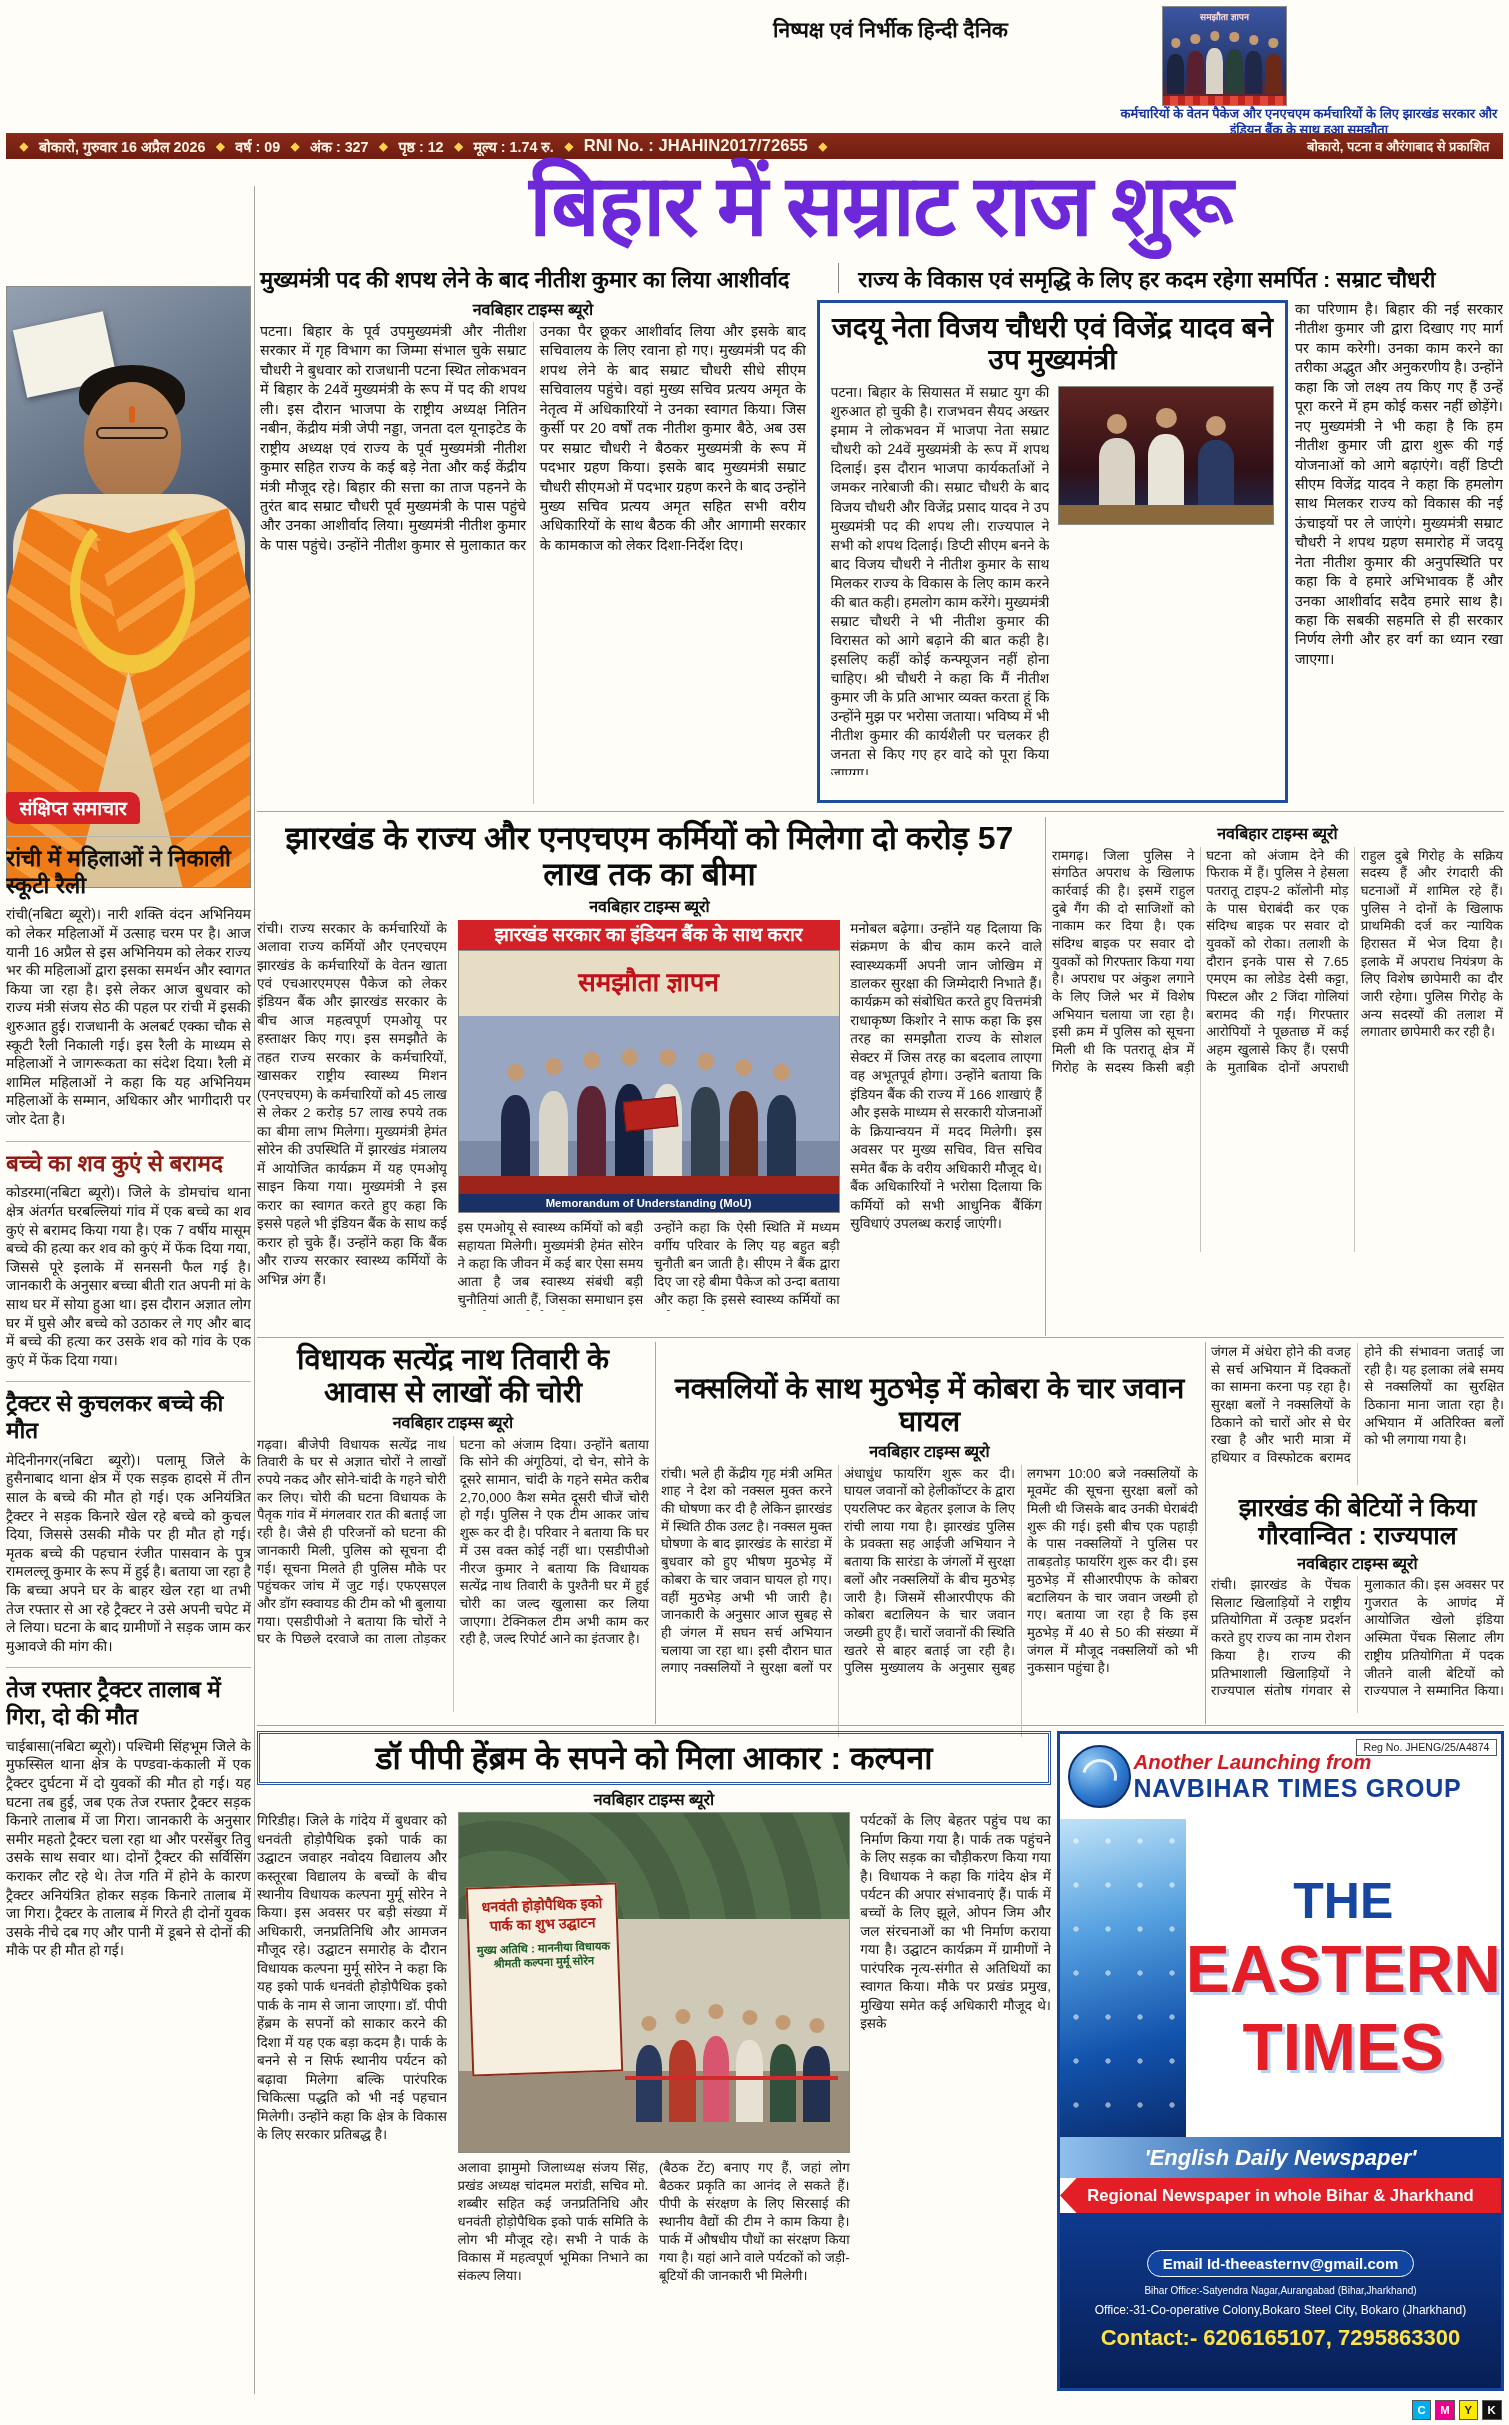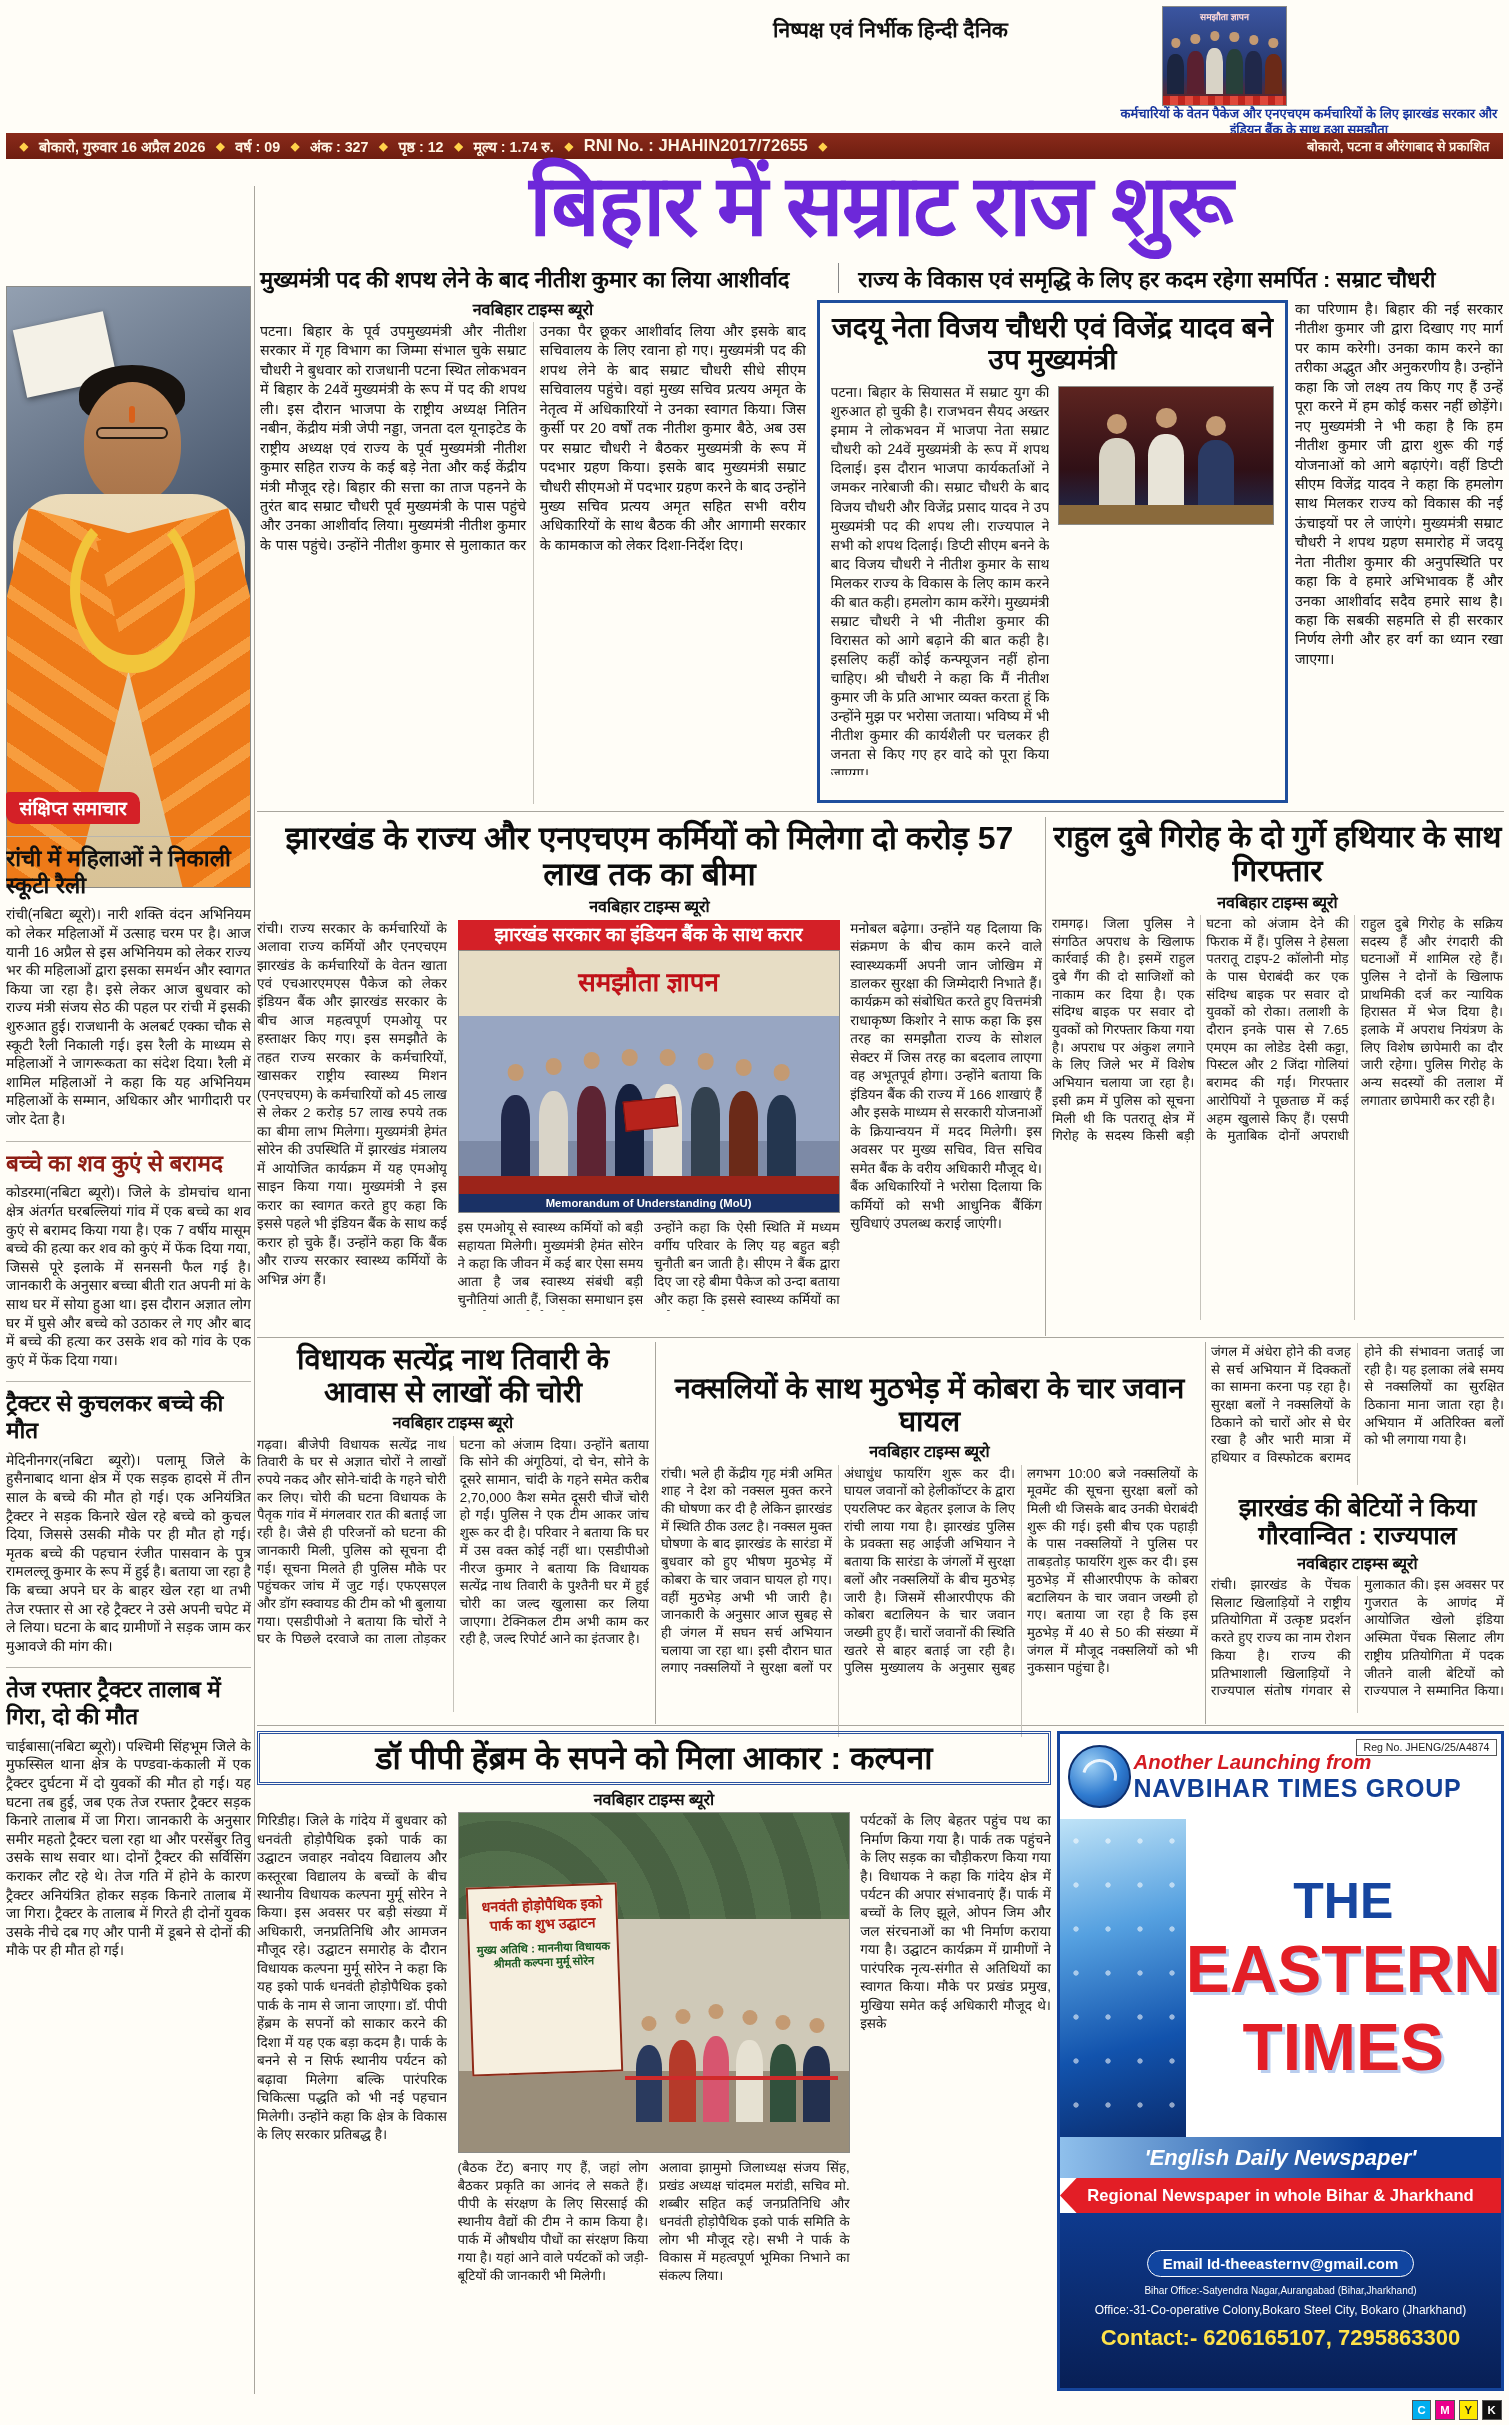--- a/index.html
+++ b/index.html
@@ -187,21 +187,20 @@
         <div style="display:flex;gap:10.6px;margin-top:6px;">
           <div class="body-text" style="width:186px;font-size:13.2px;height:92px;">इस एमओयू से स्वास्थ्य कर्मियों को बड़ी सहायता मिलेगी। मुख्यमंत्री हेमंत सोरेन ने कहा कि जीवन में कई बार ऐसा समय आता है जब स्वास्थ्य संबंधी बड़ी चुनौतियां आती हैं, जिसका समाधान इस तरह के करार से होता है।</div>
           <div class="body-text" style="width:186px;font-size:13.2px;height:92px;">उन्होंने कहा कि ऐसी स्थिति में मध्यम वर्गीय परिवार के लिए यह बहुत बड़ी चुनौती बन जाती है। सीएम ने बैंक द्वारा दिए जा रहे बीमा पैकेज को उन्दा बताया और कहा कि इससे स्वास्थ्य कर्मियों का मनोबल बढ़ेगा।</div>
         </div>
       </div>
       <div class="body-text" style="flex:1;font-size:13.6px;">मनोबल बढ़ेगा। उन्होंने यह दिलाया कि संक्रमण के बीच काम करने वाले स्वास्थ्यकर्मी अपनी जान जोखिम में डालकर सुरक्षा की जिम्मेदारी निभाते हैं। कार्यक्रम को संबोधित करते हुए वित्तमंत्री राधाकृष्ण किशोर ने साफ कहा कि इस तरह का समझौता राज्य के सोशल सेक्टर में जिस तरह का बदलाव लाएगा वह अभूतपूर्व होगा। उन्होंने बताया कि इंडियन बैंक की राज्य में 166 शाखाएं हैं और इसके माध्यम से सरकारी योजनाओं के क्रियान्वयन में मदद मिलेगी। इस अवसर पर मुख्य सचिव, वित्त सचिव समेत बैंक के वरीय अधिकारी मौजूद थे। बैंक अधिकारियों ने भरोसा दिलाया कि कर्मियों को सभी आधुनिक बैंकिंग सुविधाएं उपलब्ध कराई जाएंगी।</div>
     </div>
   </div>
 
   <div class="abs" style="left:1052px;top:820px;width:451px;height:515px;">
-    <div class="headline-l" style="font-size:30px;">राहुल दुबे गिरोह के दो गुर्गे हथियार के साथ गिरफ्तार</div>
     <div class="byline">नवबिहार टाइम्स ब्यूरो</div>
     <div class="body-text cols3 small-text" style="height:405px;">रामगढ़। जिला पुलिस ने संगठित अपराध के खिलाफ कार्रवाई की है। इसमें राहुल दुबे गैंग की दो साजिशों को नाकाम कर दिया है। एक संदिग्ध बाइक पर सवार दो युवकों को गिरफ्तार किया गया है। अपराध पर अंकुश लगाने के लिए जिले भर में विशेष अभियान चलाया जा रहा है। इसी क्रम में पुलिस को सूचना मिली थी कि पतरातू क्षेत्र में गिरोह के सदस्य किसी बड़ी घटना को अंजाम देने की फिराक में हैं। पुलिस ने हेसला पतरातू टाइप-2 कॉलोनी मोड़ के पास घेराबंदी कर एक संदिग्ध बाइक पर सवार दो युवकों को रोका। तलाशी के दौरान इनके पास से 7.65 एमएम का लोडेड देसी कट्टा, पिस्टल और 2 जिंदा गोलियां बरामद की गईं। गिरफ्तार आरोपियों ने पूछताछ में कई अहम खुलासे किए हैं। एसपी के मुताबिक दोनों अपराधी राहुल दुबे गिरोह के सक्रिय सदस्य हैं और रंगदारी की घटनाओं में शामिल रहे हैं। पुलिस ने दोनों के खिलाफ प्राथमिकी दर्ज कर न्यायिक हिरासत में भेज दिया है। इलाके में अपराध नियंत्रण के लिए विशेष छापेमारी का दौर जारी रहेगा। पुलिस गिरोह के अन्य सदस्यों की तलाश में लगातार छापेमारी कर रही है।</div>
   </div>
 
   <div class="abs" style="left:257px;top:1343px;width:392px;height:379px;">
     <div class="headline-l" style="font-size:29px;">विधायक सत्येंद्र नाथ तिवारी के आवास से लाखों की चोरी</div>
     <div class="byline">नवबिहार टाइम्स ब्यूरो</div>
     <div class="body-text cols2 small-text" style="height:276px;">गढ़वा। बीजेपी विधायक सत्येंद्र नाथ तिवारी के घर से अज्ञात चोरों ने लाखों रुपये नकद और सोने-चांदी के गहने चोरी कर लिए। चोरी की घटना विधायक के पैतृक गांव में मंगलवार रात की बताई जा रही है। जैसे ही परिजनों को घटना की जानकारी मिली, पुलिस को सूचना दी गई। सूचना मिलते ही पुलिस मौके पर पहुंचकर जांच में जुट गई। एफएसएल और डॉग स्क्वायड की टीम को भी बुलाया गया। एसडीपीओ ने बताया कि चोरों ने घर के पिछले दरवाजे का ताला तोड़कर घटना को अंजाम दिया। उन्होंने बताया कि सोने की अंगूठियां, दो चेन, सोने के दूसरे सामान, चांदी के गहने समेत करीब 2,70,000 कैश समेत दूसरी चीजें चोरी हो गईं। पुलिस ने एक टीम आकर जांच शुरू कर दी है। परिवार ने बताया कि घर में उस वक्त कोई नहीं था। एसडीपीओ नीरज कुमार ने बताया कि विधायक सत्येंद्र नाथ तिवारी के पुश्तैनी घर में हुई चोरी का जल्द खुलासा कर लिया जाएगा। टेक्निकल टीम अभी काम कर रही है, जल्द रिपोर्ट आने का इंतजार है।</div>
   </div>
 
@@ -236,22 +235,22 @@
             <div class="fig" style="width:29px;height:106px;--c:#2a3a5e;"></div>
             <div class="fig" style="width:29px;height:113px;--c:#b53a2a;"></div>
             <div class="fig" style="width:29px;height:118px;--c:#d7556f;"></div>
             <div class="fig" style="width:29px;height:112px;--c:#e6e1d2;"></div>
             <div class="fig" style="width:29px;height:107px;--c:#31503c;"></div>
             <div class="fig" style="width:29px;height:104px;--c:#23304f;"></div>
           </div>
           <div class="abs" style="left:166px;right:10.6px;bottom:72px;height:4.5px;background:#d02a2a;"></div>
         </div>
         <div style="display:flex;gap:10.6px;margin-top:6px;">
+          <div class="body-text" style="width:191px;font-size:13.2px;height:202px;">अलावा झामुमो जिलाध्यक्ष संजय सिंह, प्रखंड अध्यक्ष चांदमल मरांडी, सचिव मो. शब्बीर सहित कई जनप्रतिनिधि और धनवंती होड़ोपैथिक इको पार्क समिति के लोग भी मौजूद रहे। सभी ने पार्क के विकास में महत्वपूर्ण भूमिका निभाने का संकल्प लिया।</div>
           <div class="body-text" style="width:191px;font-size:13.2px;height:202px;">(बैठक टेंट) बनाए गए हैं, जहां लोग बैठकर प्रकृति का आनंद ले सकते हैं। पीपी के संरक्षण के लिए सिरसाई की स्थानीय वैद्यों की टीम ने काम किया है। पार्क में औषधीय पौधों का संरक्षण किया गया है। यहां आने वाले पर्यटकों को जड़ी-बूटियों की जानकारी भी मिलेगी।</div>
-          <div class="body-text" style="width:191px;font-size:13.2px;height:202px;">अलावा झामुमो जिलाध्यक्ष संजय सिंह, प्रखंड अध्यक्ष चांदमल मरांडी, सचिव मो. शब्बीर सहित कई जनप्रतिनिधि और धनवंती होड़ोपैथिक इको पार्क समिति के लोग भी मौजूद रहे। सभी ने पार्क के विकास में महत्वपूर्ण भूमिका निभाने का संकल्प लिया।</div>
         </div>
       </div>
       <div class="body-text" style="flex:1;font-size:13.6px;">पर्यटकों के लिए बेहतर पहुंच पथ का निर्माण किया गया है। पार्क तक पहुंचने के लिए सड़क का चौड़ीकरण किया गया है। विधायक ने कहा कि गांदेय क्षेत्र में पर्यटन की अपार संभावनाएं हैं। पार्क में बच्चों के लिए झूले, ओपन जिम और जल संरचनाओं का भी निर्माण कराया गया है। उद्घाटन कार्यक्रम में ग्रामीणों ने पारंपरिक नृत्य-संगीत से अतिथियों का स्वागत किया। मौके पर प्रखंड प्रमुख, मुखिया समेत कई अधिकारी मौजूद थे। इसके</div>
     </div>
   </div>
 
   <div class="abs ad" style="left:1057px;top:1731px;width:447px;height:660px;">
     <div class="ad-top">
       <div class="ad-logo"></div>
       <div>

